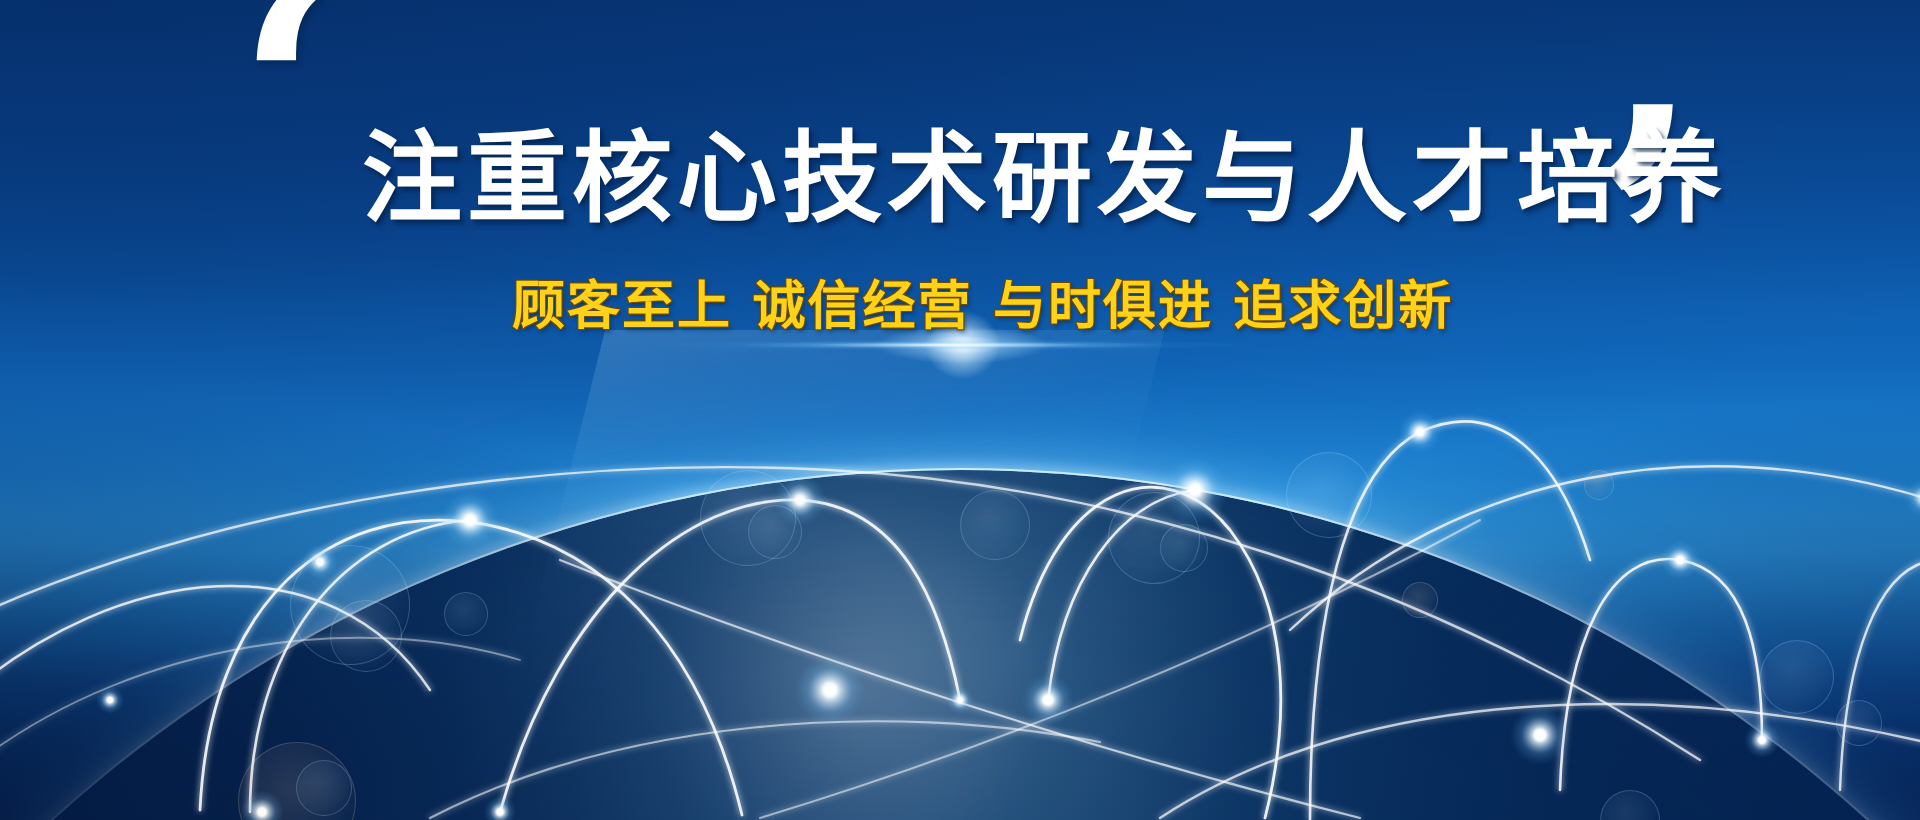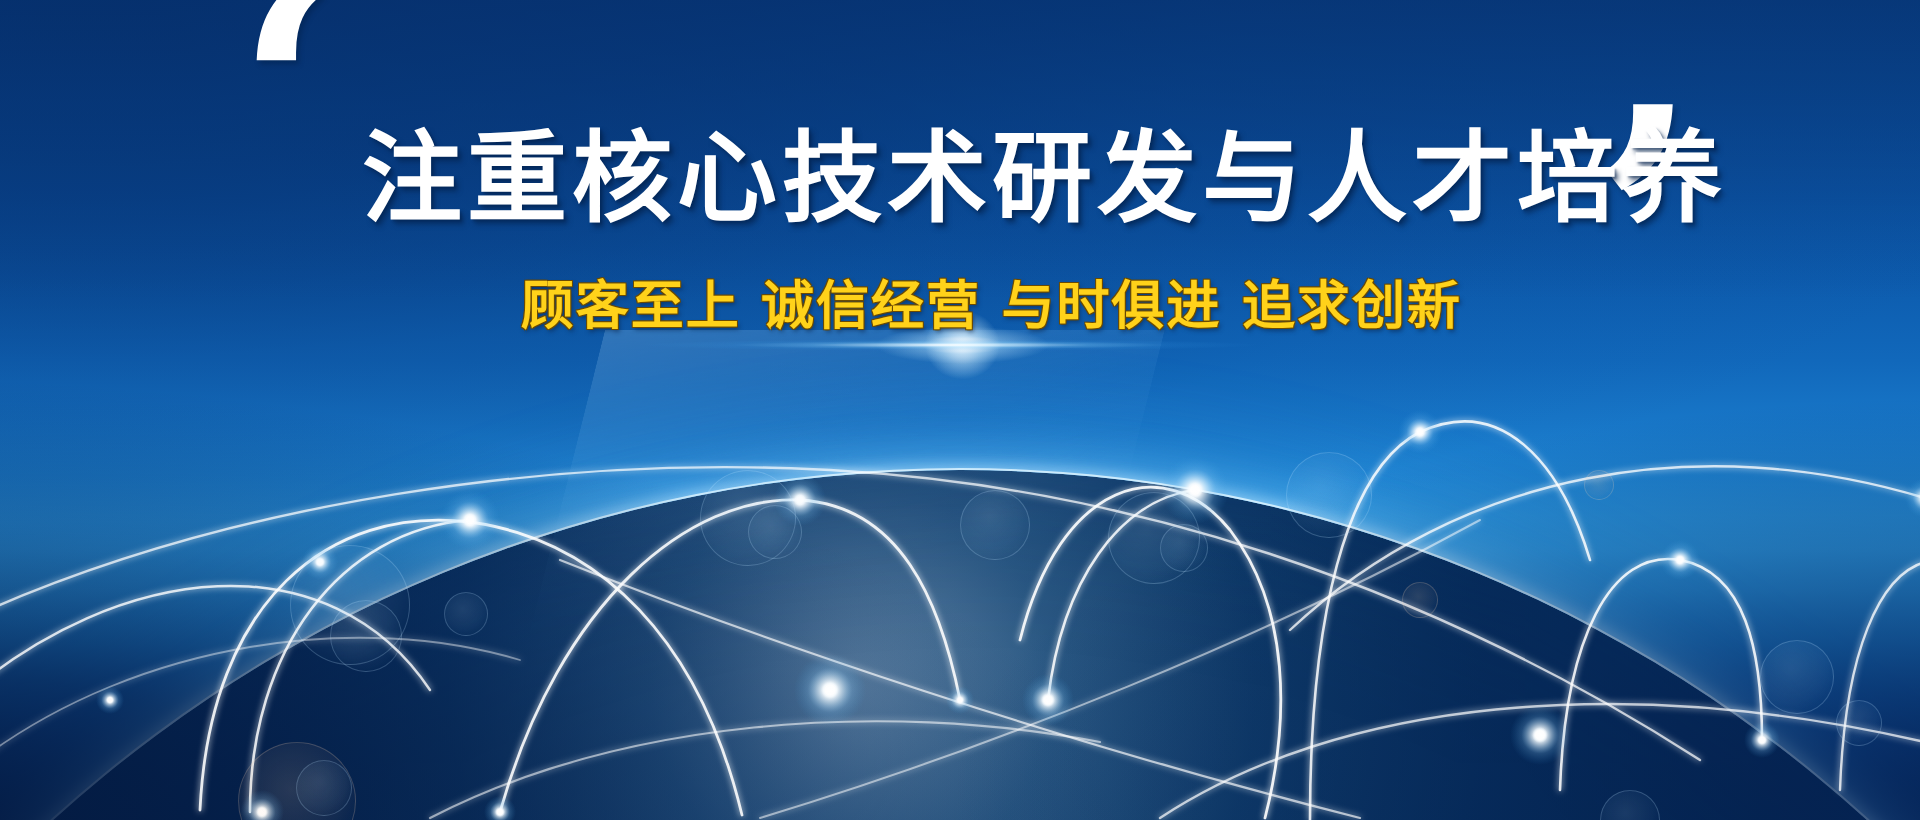--- a/index.html
+++ b/index.html
@@ -342,21 +342,20 @@
     font-weight: 700;
     letter-spacing: 2px;
     line-height: 1.12;
     white-space: nowrap;
     text-shadow:
       -1px -1px 0 #6b4a02,
        1px -1px 0 #6b4a02,
       -1px  1px 0 #6b4a02,
        1px  1px 0 #6b4a02,
        2px  3px 4px rgba(10,34,72,0.55);
-    text-align: right;
   }
 </style>
 </head>
 <body>
 
 <div class="banner">
 
   <div class="sky-base"></div>
   <div class="sky-tl"></div>
   <div class="sky-topband"></div>

